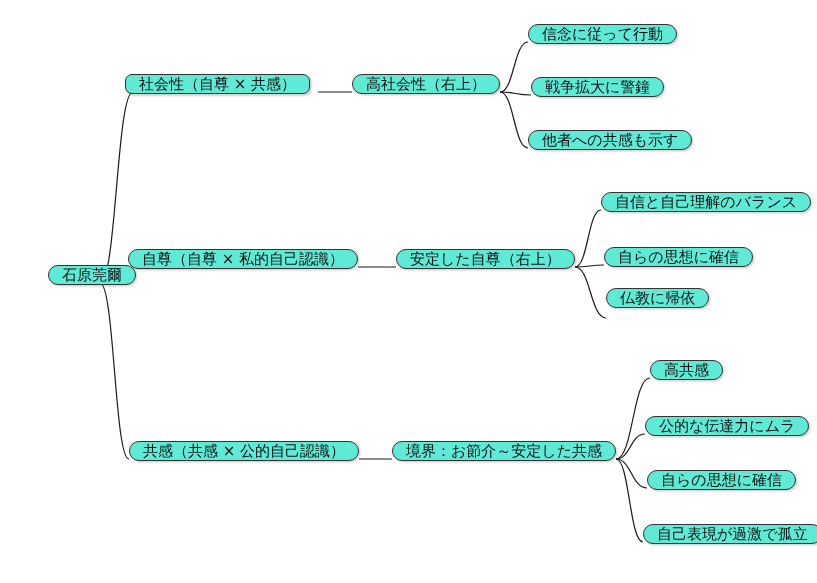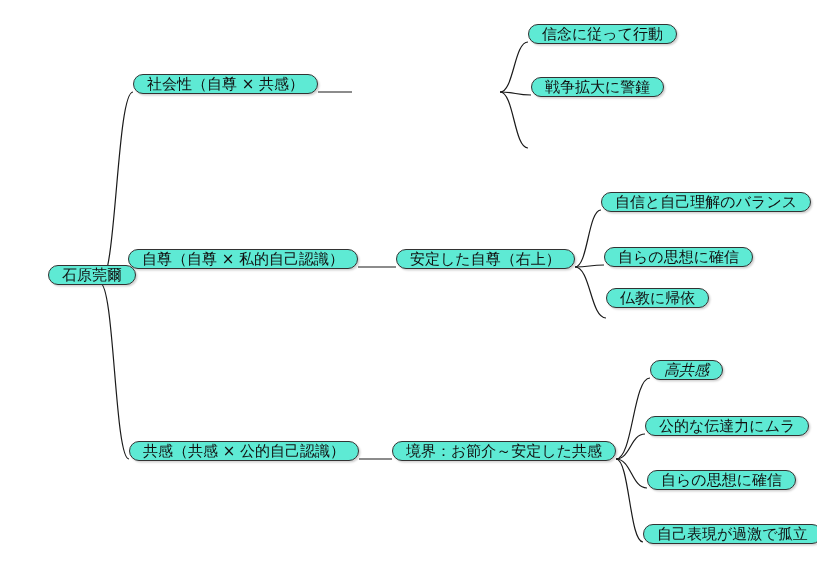--- a/index.html
+++ b/index.html
@@ -53,29 +53,31 @@
       <path d="M 100 283 C 114.5 283, 114.5 459, 129 459" fill="none" stroke="#1a1a1a" stroke-width="1.2"></path>
       <path d="M 359 459 C 375.5 459, 375.5 459, 392 459" fill="none" stroke="#1a1a1a" stroke-width="1.2"></path>
       <path d="M 616 459 C 633 459, 633 378, 650 378" fill="none" stroke="#1a1a1a" stroke-width="1.2"></path>
       <path d="M 616 459 C 630.5 459, 630.5 434, 645 434" fill="none" stroke="#1a1a1a" stroke-width="1.2"></path>
       <path d="M 616 459 C 631.5 459, 631.5 488, 647 488" fill="none" stroke="#1a1a1a" stroke-width="1.2"></path>
       <path d="M 616 459 C 629.5 459, 629.5 542, 643 542" fill="none" stroke="#1a1a1a" stroke-width="1.2"></path>
     </svg>
 
   <div class="node root" id="n-root" style="left:12px; top:265px;margin-left:36px;">石原莞爾</div>
 
-  <div class="node" id="n-b1" style="left:133px; top:74px;">社会性（自尊 × 共感）</div>
+  <div class="node" id="n-b1" style="left:125px; top:74px;border-radius:7px;">社会性（自尊 × 共感）</div>
+  <div class="node" id="n-c1" style="left:352px; top:74px;">高社会性（右上）</div>
   <div class="node" id="n-l11" style="left:528px; top:24px;">信念に従って行動</div>
   <div class="node" id="n-l12" style="left:531px; top:77px;">戦争拡大に警鐘</div>
+  <div class="node" id="n-l13" style="left:528px; top:130px;">他者への共感も示す</div>
 
   <div class="node" id="n-b2" style="left:128px; top:249px;">自尊（自尊 × 私的自己認識）</div>
   <div class="node" id="n-c2" style="left:396px; top:249px;">安定した自尊（右上）</div>
   <div class="node" id="n-l21" style="left:601px; top:192px;">自信と自己理解のバランス</div>
   <div class="node" id="n-l22" style="left:604px; top:247px;">自らの思想に確信</div>
   <div class="node" id="n-l23" style="left:606px; top:288px;">仏教に帰依</div>
 
   <div class="node" id="n-b3" style="left:129px; top:441px;">共感（共感 × 公的自己認識）</div>
   <div class="node" id="n-c3" style="left:392px; top:441px;">境界：お節介～安定した共感</div>
-  <div class="node" id="n-l31" style="left:650px; top:360px;font-style:italic;">高共感</div>
+  <div class="node" id="n-l31" style="left:650px; top:360px;">高共感</div>
   <div class="node" id="n-l32" style="left:645px; top:416px;">公的な伝達力にムラ</div>
   <div class="node" id="n-l33" style="left:647px; top:470px;">自らの思想に確信</div>
   <div class="node" id="n-l34" style="left:643px; top:524px;">自己表現が過激で孤立</div>
 </div>
 
 </body></html>

